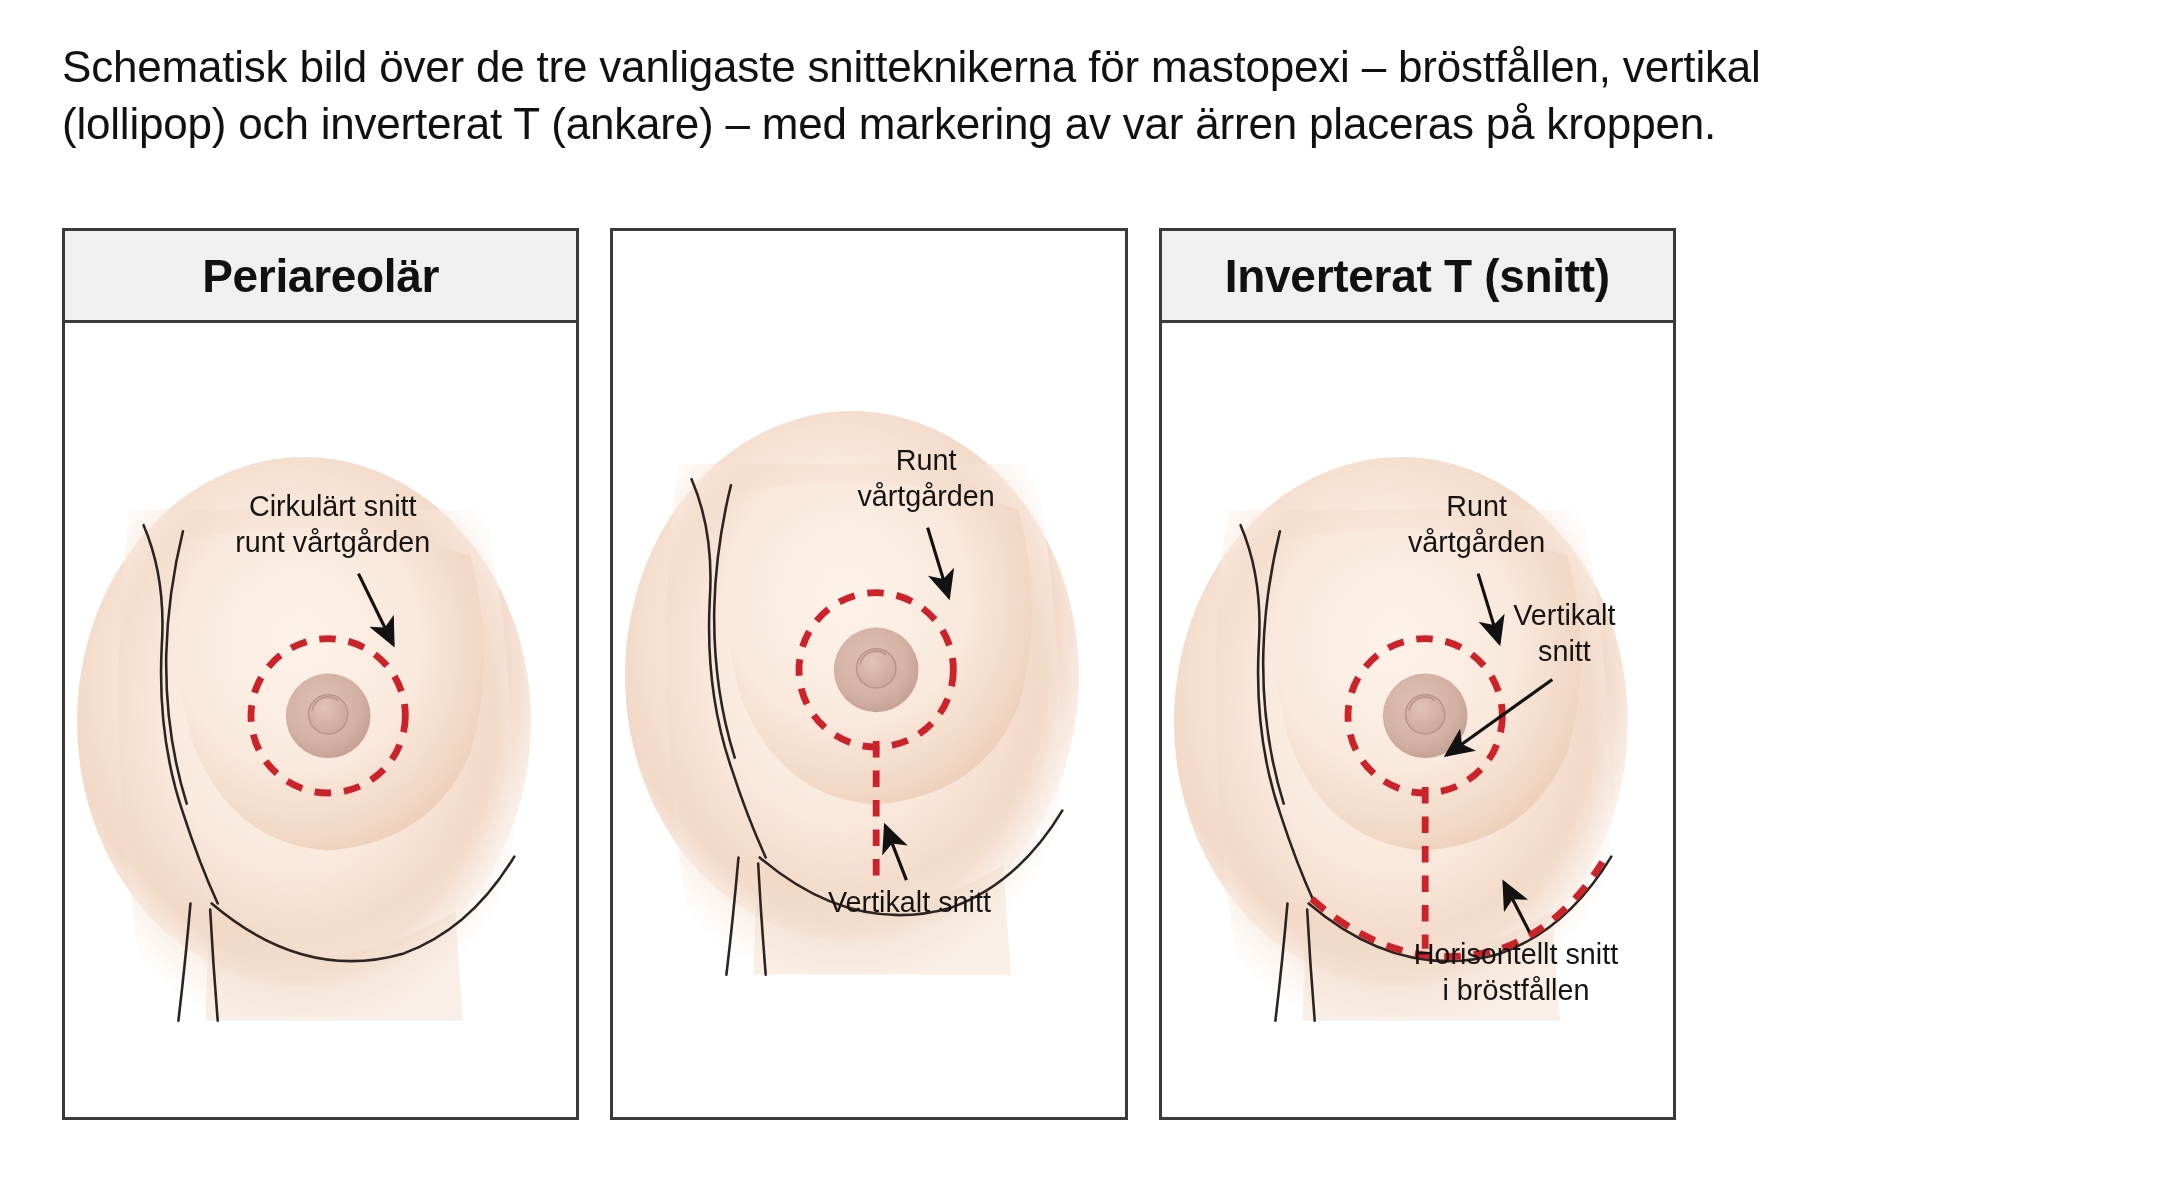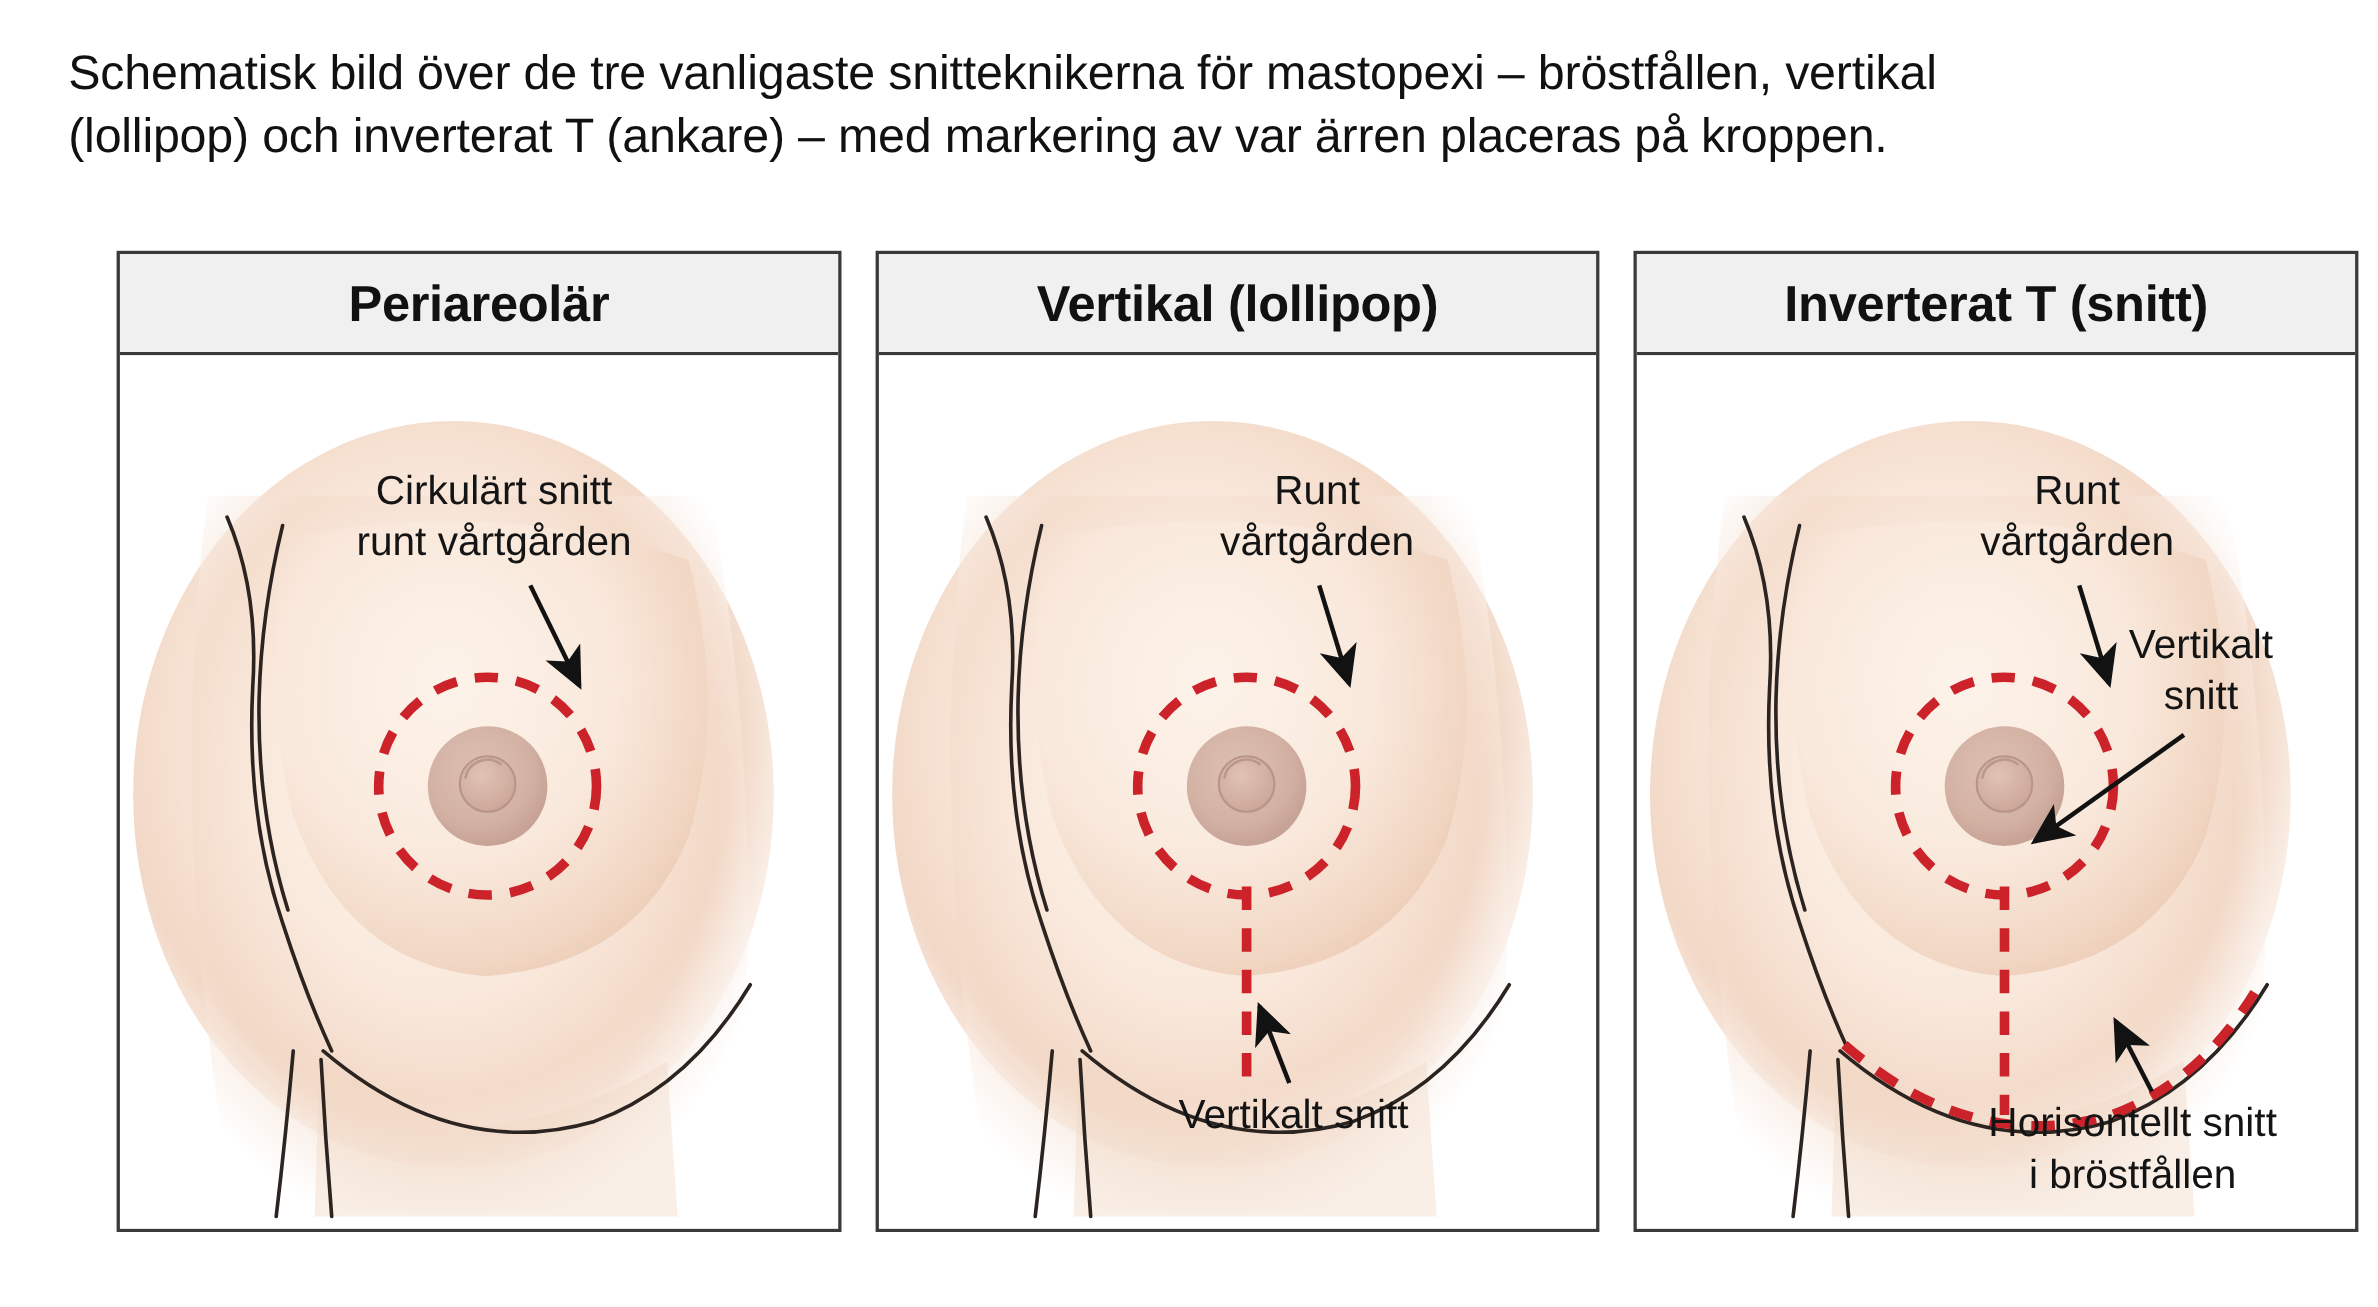--- a/index.html
+++ b/index.html
@@ -28,25 +28,24 @@
     color: #111111;
     letter-spacing: -0.2px;
   }
   #figure-title .tline { display: block; white-space: nowrap; }
 
   
   #panel-row {
     position: absolute;
     left: 62px;
     top: 228px;
-    width: 2038px;
+    width: 1614px;
     height: 892px;
     display: flex;
     gap: 31px;
-    margin-left: 44px;
   }
   .panel {
     flex: 1 1 0;
     border: 3px solid #3a3a3a;
     background: #ffffff;
     display: flex;
     flex-direction: column;
     box-sizing: border-box;
     overflow: hidden;
   }
@@ -159,23 +158,20 @@
         <g>
           <text class="anno" x="338" y="128" text-anchor="middle">Cirkulärt snitt</text>
           <text class="anno" x="338" y="176" text-anchor="middle">runt vårtgården</text>
           <line x1="372" y1="204" x2="418" y2="298" stroke="#121212" stroke-width="4.2" marker-end="url(#arrA)"></line>
         </g>
       </svg>
     </div>
   </div>
 
   <div class="panel">
-    <div class="panel-header">
-      <span class="panel-header-title">Vertikal (lollipop)</span>
-    </div>
     <div class="panel-body">
       <svg viewBox="0 0 660 795" preserveAspectRatio="xMidYMid meet">
         <defs>
           <radialGradient id="skinB" cx="46%" cy="42%" r="62%">
             <stop offset="0%" stop-color="#fdf4ec"></stop>
             <stop offset="48%" stop-color="#faeade"></stop>
             <stop offset="78%" stop-color="#f2d8c6"></stop>
             <stop offset="100%" stop-color="#ffffff"></stop>
           </radialGradient>
           <radialGradient id="breastB" cx="40%" cy="34%" r="72%">

